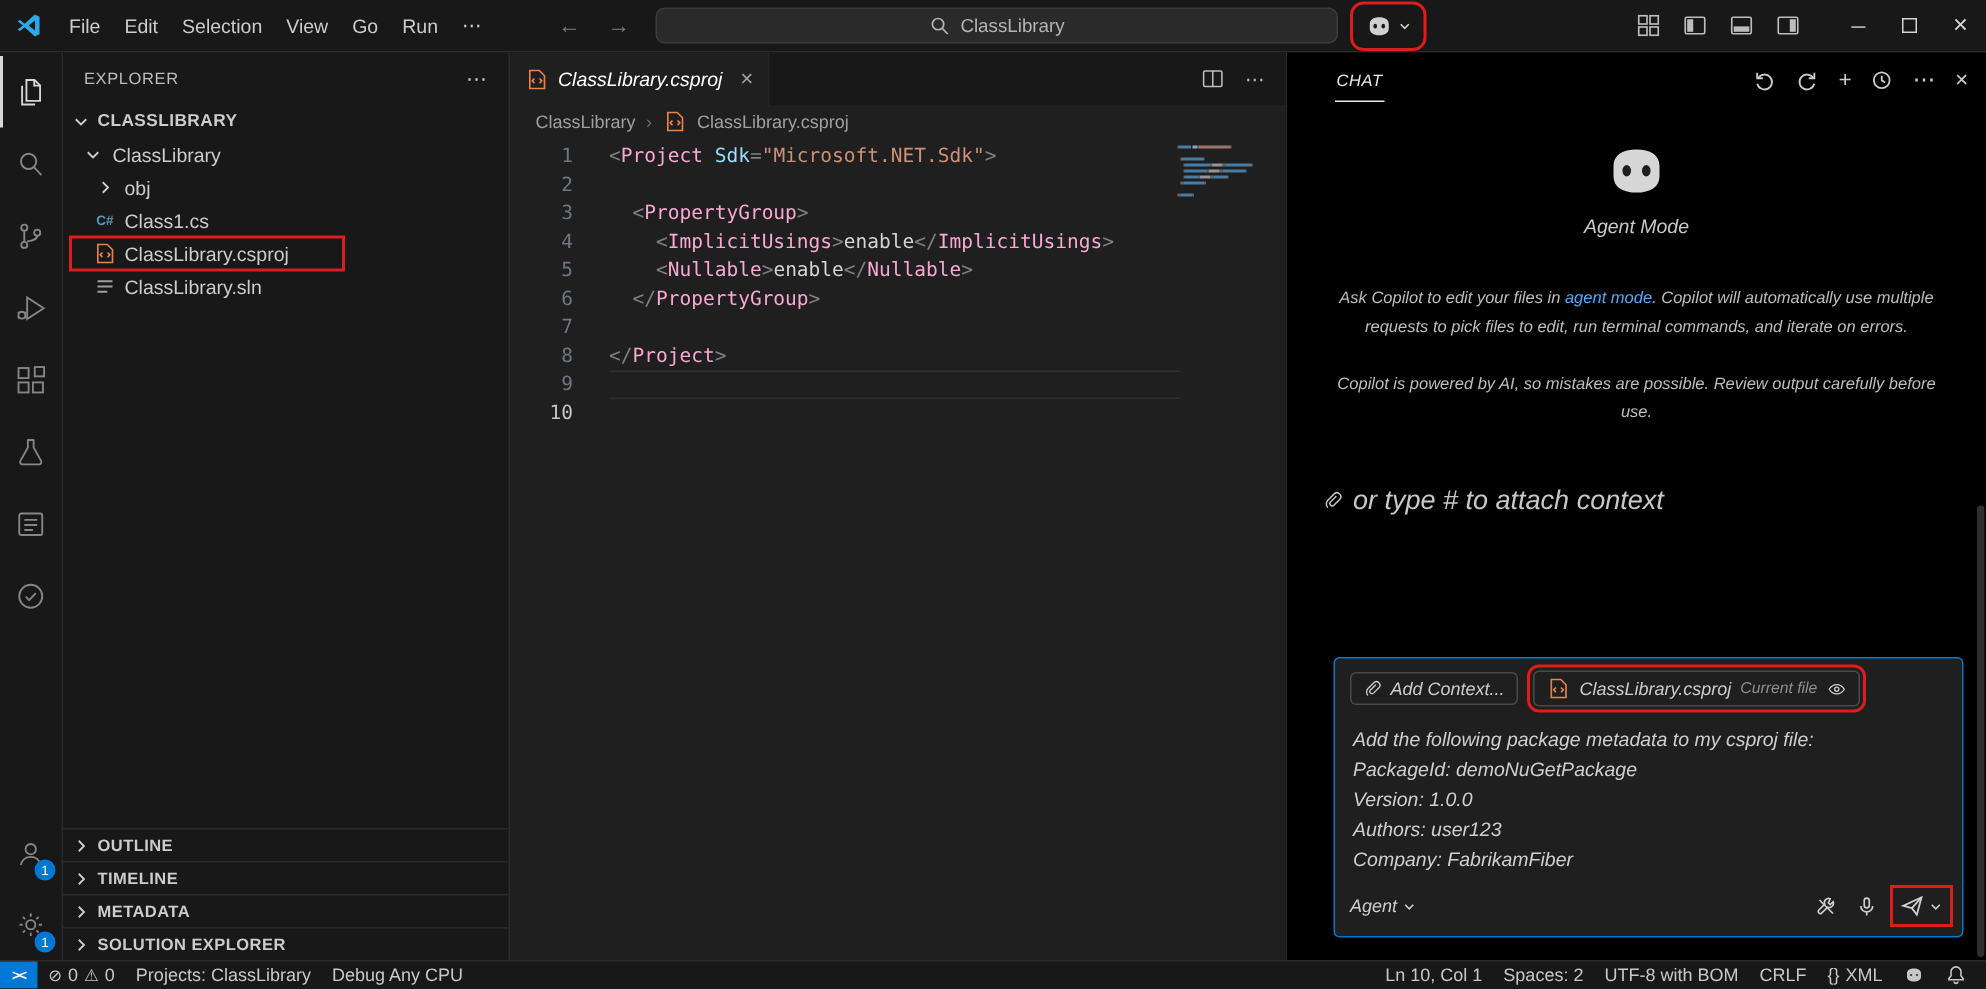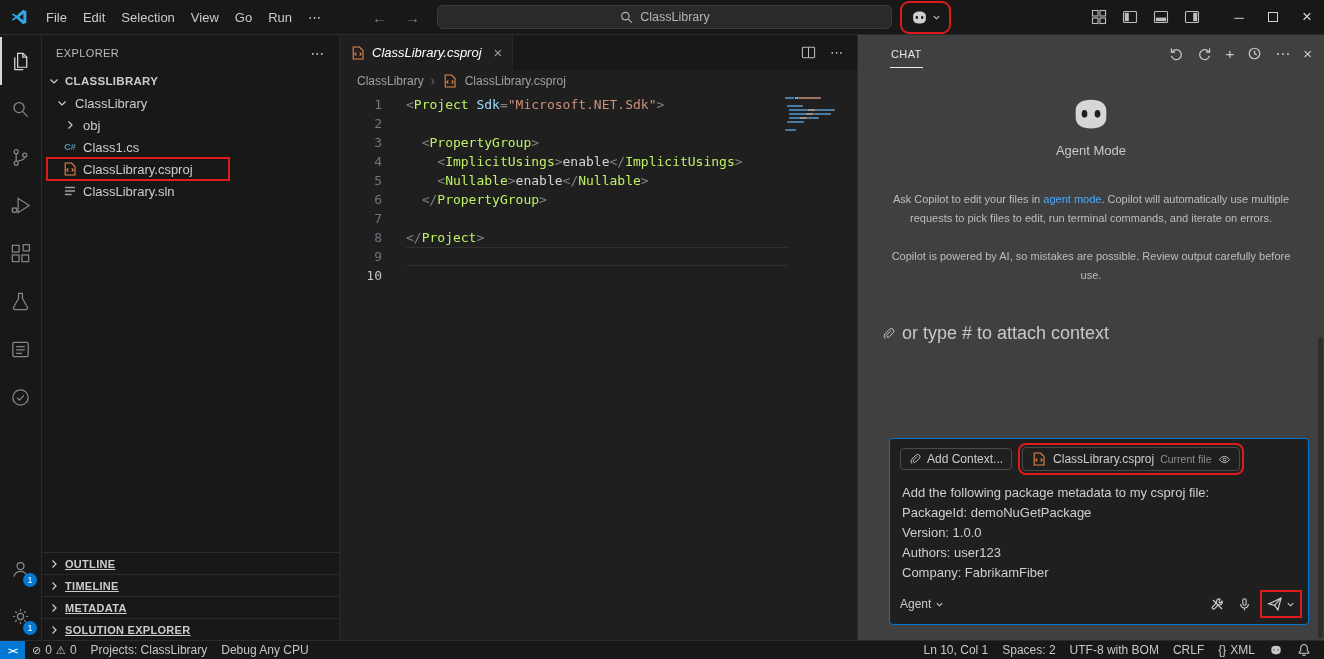--- a/index.html
+++ b/index.html
@@ -46,47 +46,47 @@
   .side-header{height:35px;display:flex;align-items:center;padding:0 14px;color:#bbb;font-size:11px;letter-spacing:.4px;flex:none;}
   .side-more{margin-left:auto;color:#ccc;font-size:14px;}
   .tree-area{flex:1;overflow:hidden;}
   .tree-root{height:22px;display:flex;align-items:center;gap:3px;font-weight:700;font-size:11.5px;color:#ccc;padding-left:4px;letter-spacing:.3px;}
   .tree-row{height:22px;display:flex;align-items:center;gap:5px;color:#ccc;position:relative;white-space:nowrap;}
   .tree-row.annotated{outline:none;}
   .tree-row.annotated::after{content:"";position:absolute;left:4px;width:180px;top:-1px;bottom:-1px;border:2px solid var(--annotation);pointer-events:none;}
   .chev{color:#cfcfcf;}
   .cs-glyph{width:16px;flex:none;color:#519aba;font-size:9px;font-weight:700;text-align:center;}
   .fico{width:16px;height:16px;flex:none;display:flex;align-items:center;justify-content:center;}
-  .side-sections{flex:none;text-decoration:underline;}
+  .side-sections{flex:none;}
   .side-section{height:22px;border-top:1px solid #2b2b2b;display:flex;align-items:center;gap:3px;font-weight:700;font-size:11px;color:#ccc;padding-left:4px;letter-spacing:.3px;}
 
   
   .editor{flex:1;min-width:0;background:#1f1f1f;display:flex;flex-direction:column;position:relative;}
   .tabbar{height:35px;background:#181818;display:flex;align-items:stretch;flex:none;}
   .tab{display:flex;align-items:center;gap:6px;padding:0 10px;background:#1f1f1f;color:#fff;border-right:1px solid #252525;}
   .tab-label{font-style:italic;}
   .tab-close{color:#a0a0a0;margin-left:6px;font-size:15px;}
   .editor-actions{margin-left:auto;display:flex;gap:14px;align-items:center;padding-right:14px;color:#bdbdbd;}
   .breadcrumbs{height:22px;display:flex;align-items:center;gap:7px;padding:0 17px;color:#a0a0a0;font-size:12px;flex:none;}
   .bc-sep{color:#6f6f6f;}
   .code-wrap{flex:1;display:flex;font-family:"DejaVu Sans Mono","Liberation Mono",monospace;font-size:13px;padding-top:3px;position:relative;}
   .gutter{width:42px;text-align:right;color:#6e7681;flex:none;}
   .gutter .ln{height:19px;line-height:19px;}
   .gutter .ln.active{color:#c6c6c6;}
   .codecol{flex:1;margin-left:24px;min-width:0;}
   .cl{min-height:19px;height:19px;line-height:19px;white-space:pre;color:#d4d4d4;}
   .cl.active{width:calc(100% - 70px);border-top:1px solid #303030;border-bottom:1px solid #303030;}
-  .tk-p{color:#808080}.tk-tag{color:#bef264}.tk-attr{color:#9cdcfe}.tk-str{color:#ce9178}.tk-pl{color:#d4d4d4}
+  .tk-p{color:#808080}.tk-tag{color:#f9a8d4}.tk-attr{color:#9cdcfe}.tk-str{color:#ce9178}.tk-pl{color:#d4d4d4}
   .minimap{position:absolute;top:5px;right:10px;width:62px;}
   .mini-row{height:3px;display:flex;margin-bottom:1px;}
   .mini-row span{height:2px;opacity:.75;}
   .mbg-p{background:#808080}.mbg-tag{background:#569cd6}.mbg-attr{background:#9cdcfe}.mbg-str{background:#ce9178}.mbg-pl{background:#bdbdbd}
 
   
-  .chat{width:467px;background:#404040;border-left:1px solid #2b2b2b;display:flex;flex-direction:column;position:relative;flex:none;}
+  .chat{width:467px;background:#000000;border-left:1px solid #2b2b2b;display:flex;flex-direction:column;position:relative;flex:none;font-style:italic;}
   .chat-header{height:36px;display:flex;align-items:center;padding:0 12px 0 32px;flex:none;}
   .chat-tab{font-size:11px;letter-spacing:.4px;color:#e7e7e7;border-bottom:1px solid #e7e7e7;padding:9px 1px 7px;}
   .chat-actions{margin-left:auto;display:flex;gap:13px;align-items:center;color:#ccc;}
   .chat-actions svg{width:15px;height:15px;fill:none;stroke:currentColor;stroke-width:1.3;}
   .chat-actions .txt-ic{font-size:15px;line-height:1;}
   .welcome{text-align:center;padding:0 24px;}
   .copilot-logo{width:46px;height:46px;color:#d6d6d6;margin:20px auto 0;}
   .chat-title{font-size:26px;font-weight:600;color:#fff;margin-top:10px;font-family:"Liberation Sans","DejaVu Sans",sans-serif;}
   .chat-sub{font-size:13px;color:#c8c8c8;margin-top:6px;}
   .chat-p{font-size:11px;color:#bdbdbd;line-height:19px;margin:0 auto;max-width:404px;}

